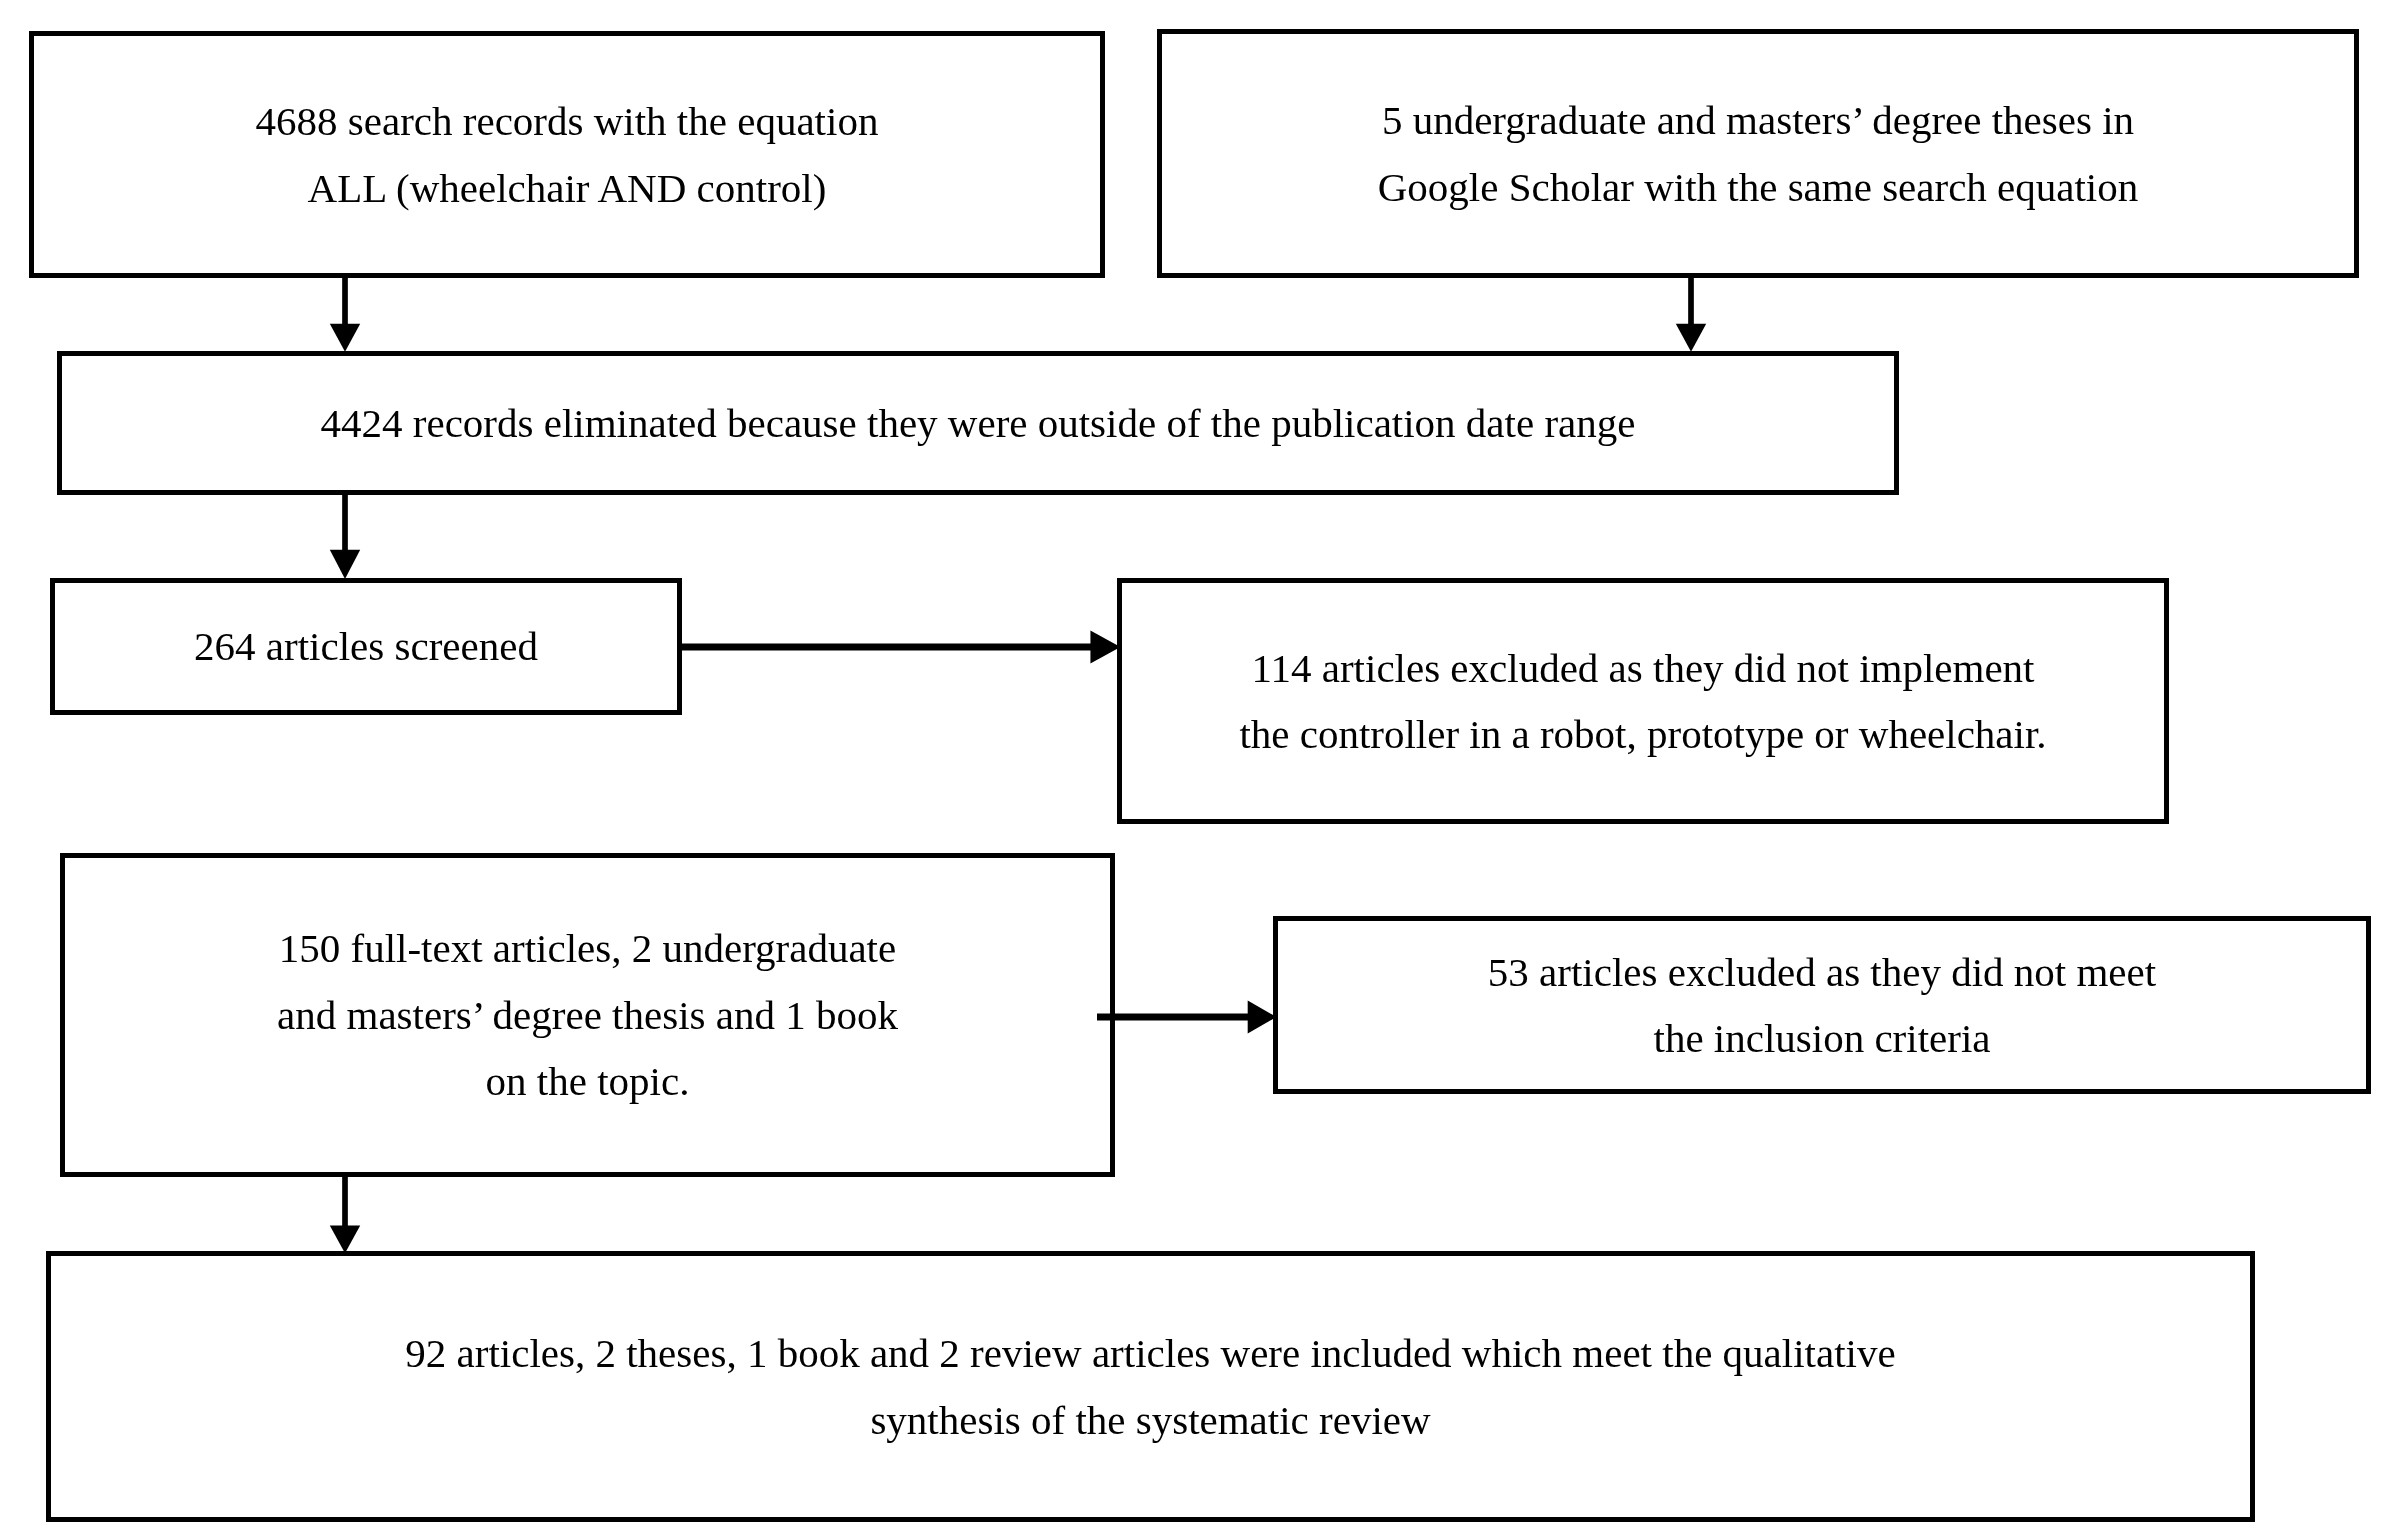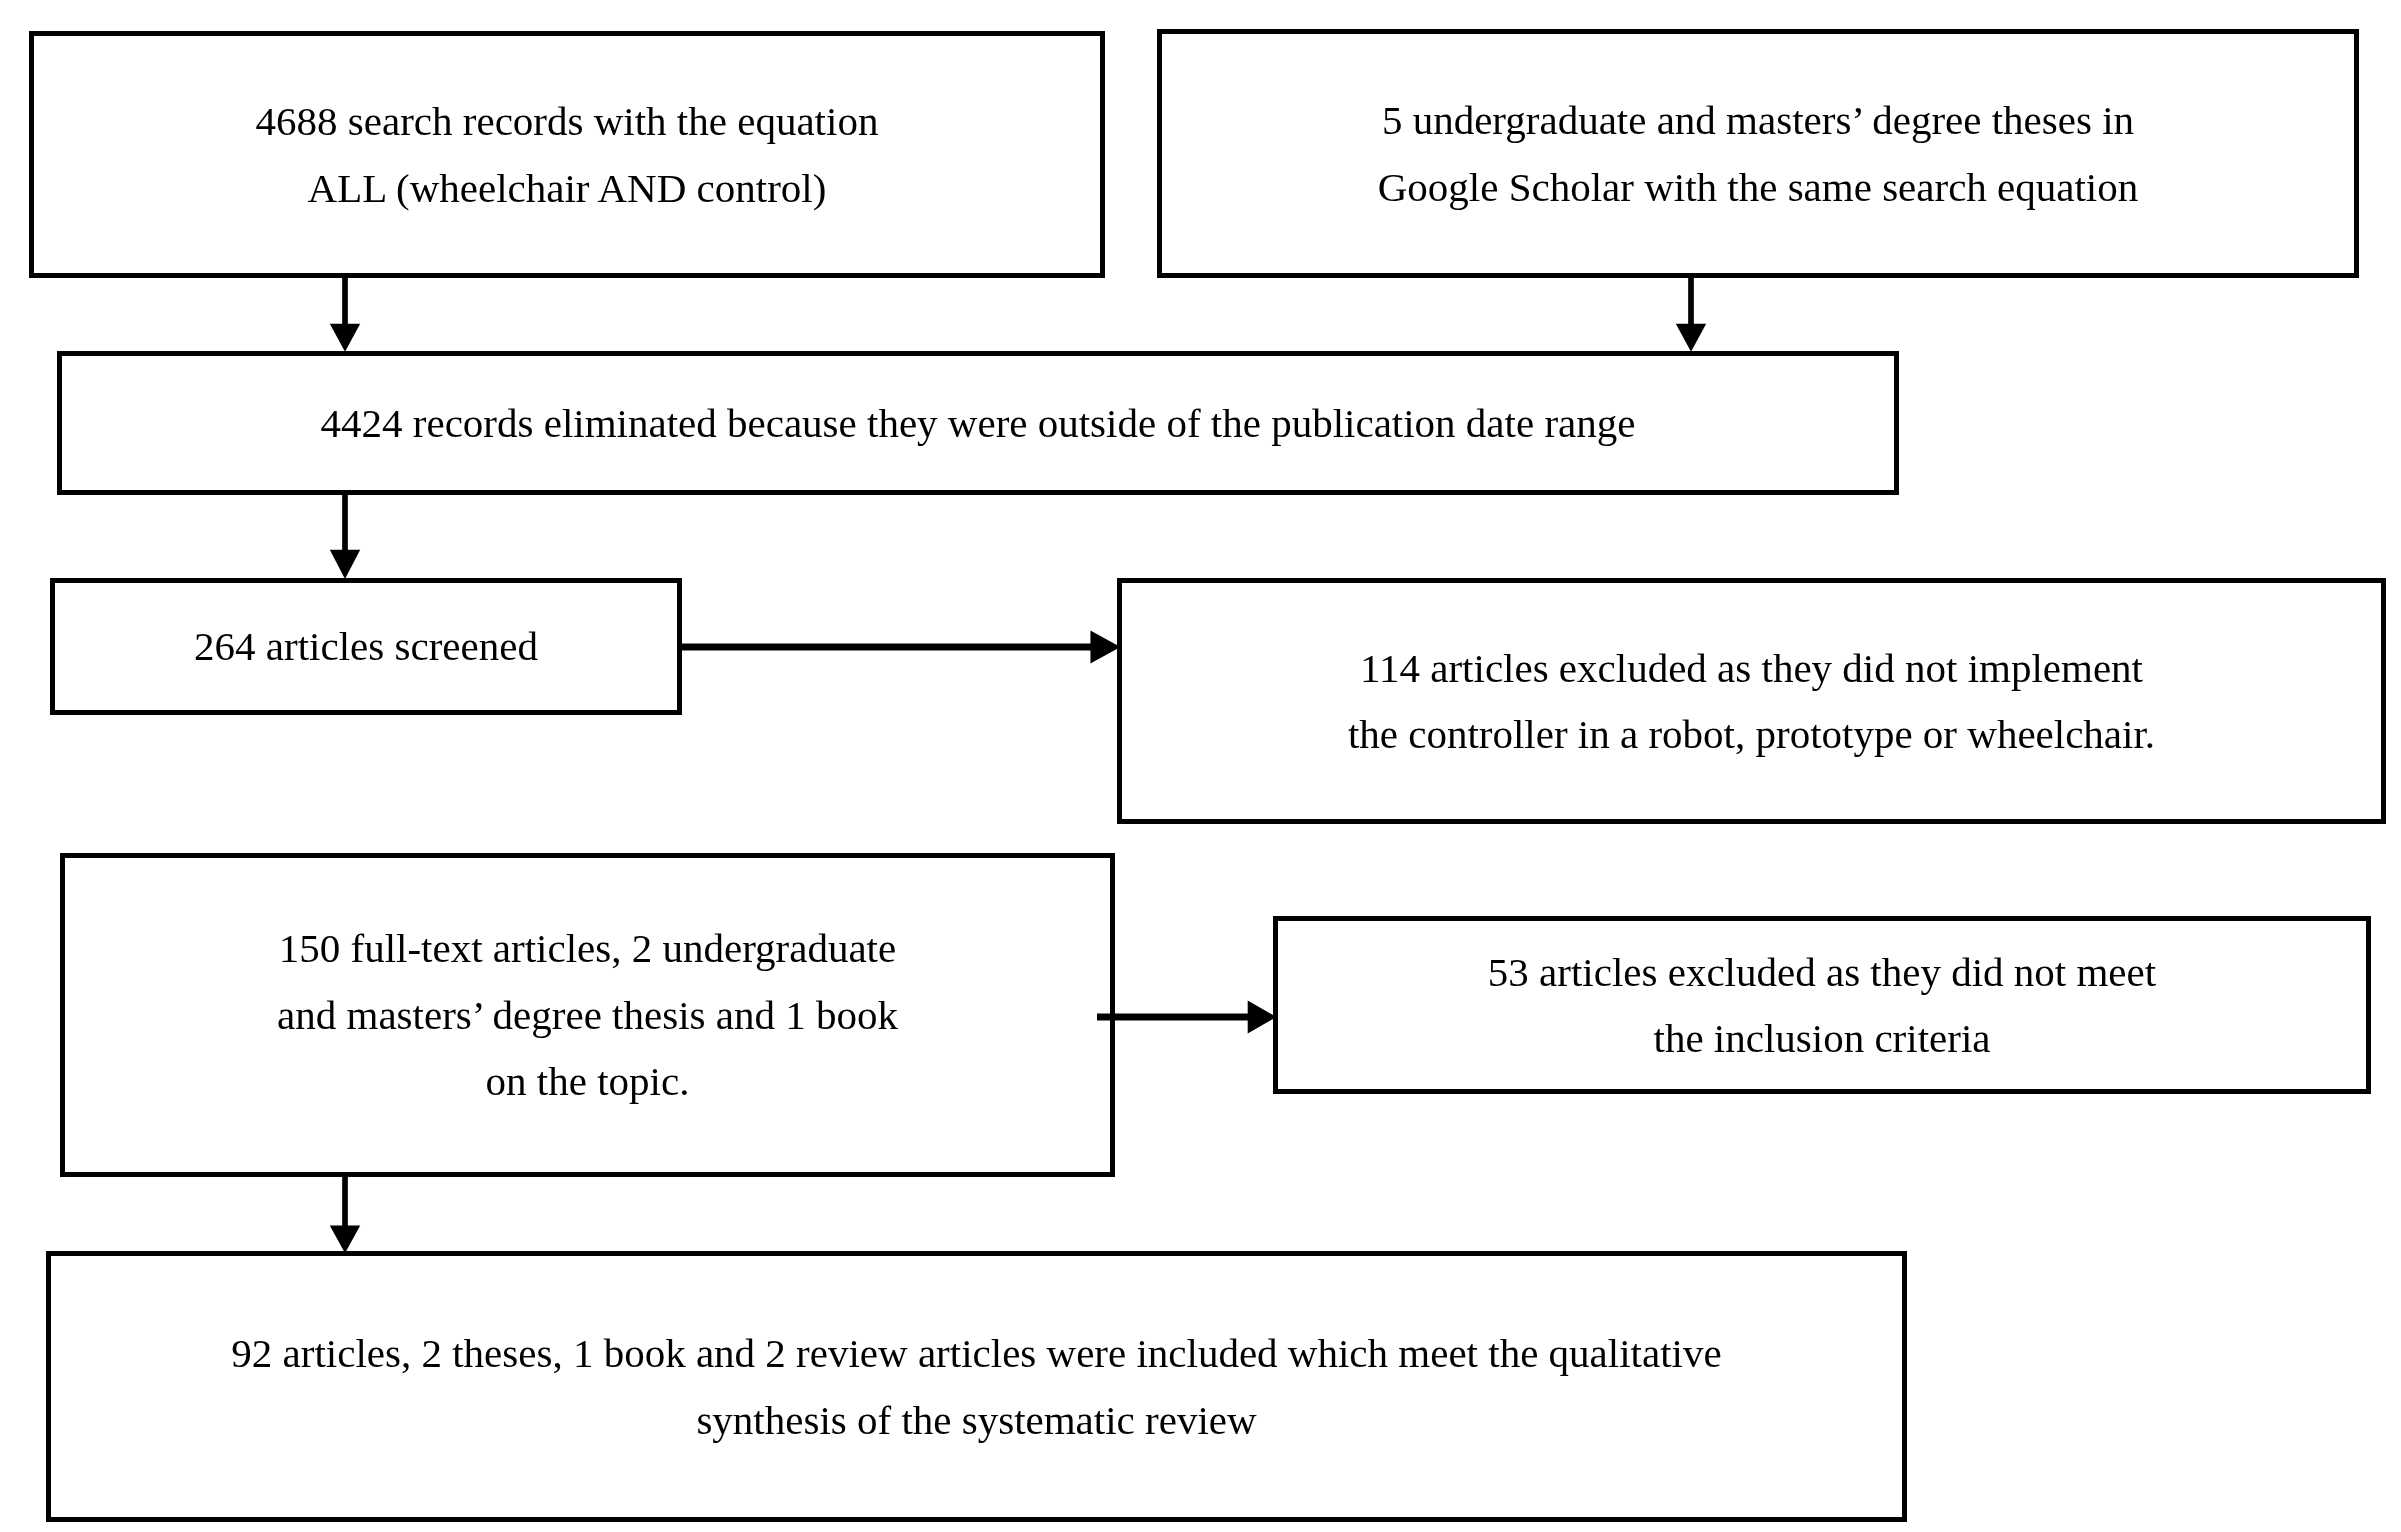--- a/index.html
+++ b/index.html
@@ -61,21 +61,21 @@
       <span>4424 records eliminated because they were outside of the publication date range</span>
     </span>
   </div>
 
   <div class="node" style="left:50px; top:578px; width:632px; height:137px;">
     <span class="txt">
       <span>264 articles screened</span>
     </span>
   </div>
 
-  <div class="node" style="left:1117px; top:578px; width:1269px; height:246px;">
+  <div class="node" style="left:1117px; top:578px; width:1052px; height:246px;">
     <span class="txt">
       <span>114 articles excluded as they did not implement</span><br>
       <span>the controller in a robot, prototype or wheelchair.</span>
     </span>
   </div>
 
   <div class="node" style="left:46px; top:853px; width:1055px; height:324px;margin-left:14px;">
     <span class="txt">
       <span>150 full-text articles, 2 undergraduate</span><br>
       <span>and masters’ degree thesis and 1 book</span><br>
@@ -83,21 +83,21 @@
     </span>
   </div>
 
   <div class="node" style="left:1273px; top:916px; width:1098px; height:178px;">
     <span class="txt">
       <span>53 articles excluded as they did not meet</span><br>
       <span>the inclusion criteria</span>
     </span>
   </div>
 
-  <div class="node" style="left:46px; top:1251px; width:1861px; height:271px;">
+  <div class="node" style="left:46px; top:1251px; width:2209px; height:271px;">
     <span class="txt">
       <span>92 articles, 2 theses, 1 book and 2 review articles were included which meet the qualitative</span><br>
       <span>synthesis of the systematic review</span>
     </span>
   </div>
 
   <div class="arrow" style="left:326px; top:274px; width:38px; height:80px;">
     <svg width="38" height="80" viewBox="0 0 60 125">
       <line x1="30" y1="0" x2="30" y2="82" stroke="#000000" stroke-width="9"></line>
       <polygon points="6,78 54,78 30,122" fill="#000000"></polygon>

